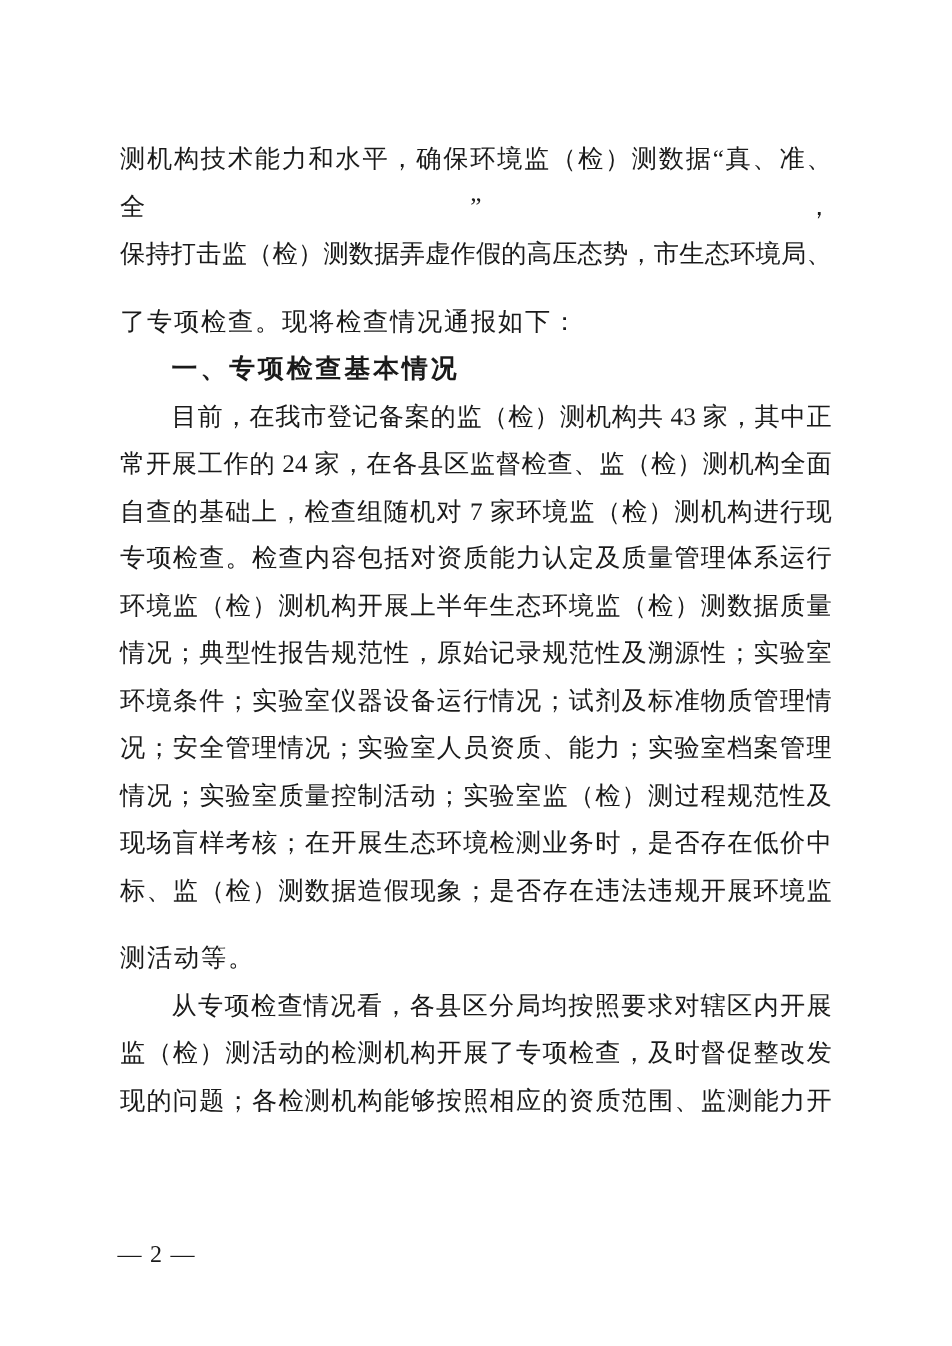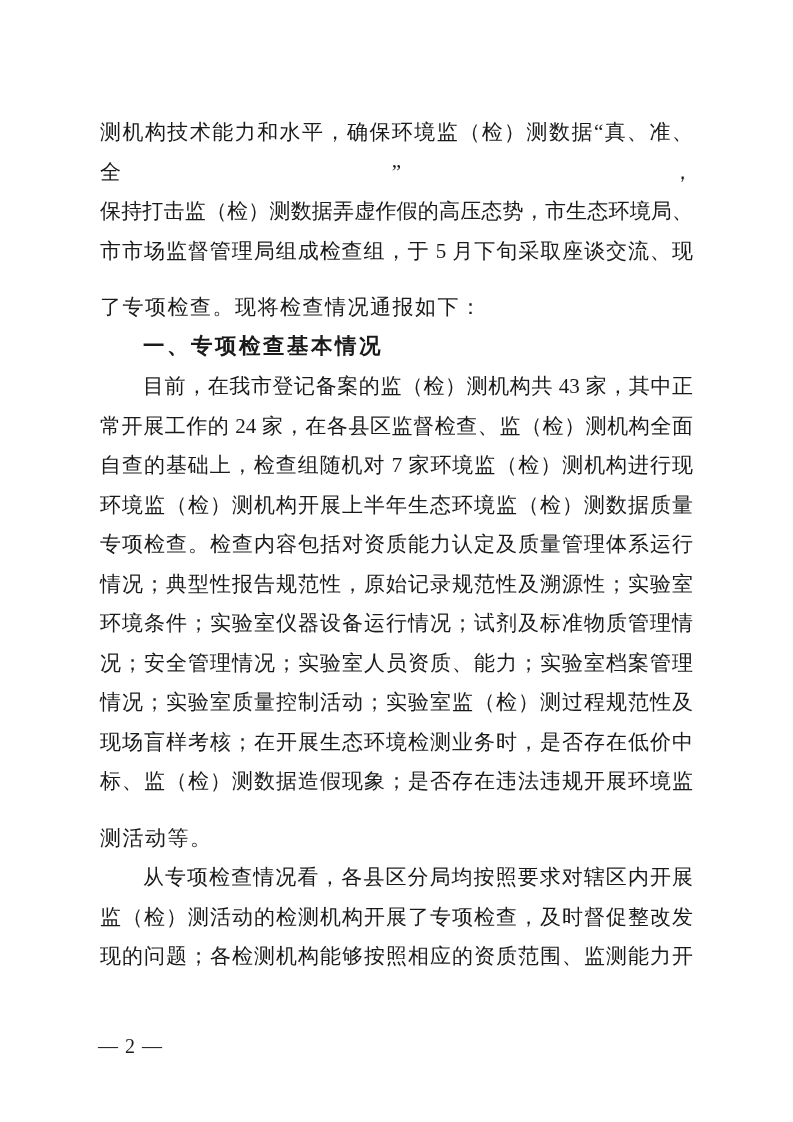--- a/index.html
+++ b/index.html
@@ -32,21 +32,21 @@
   .line.left-last {
     text-align: left;
     text-align-last: left;
     letter-spacing: 1.5px;
     margin-top: 17px;
   }
   .line.indent-first {
     text-indent: 43px;
   }
   .heading-line {
-    font-family: Liberation Mono, monospace;
+    font-family: Liberation Serif, serif;
     font-weight: bold;
     font-size: 21.5px;
     letter-spacing: 2.5px;
     text-align: left;
     text-align-last: left;
   }
   .page-number {
     position: absolute;
     left: 98px;
     top: 1034px;
@@ -57,32 +57,31 @@
   }
 </style>
 </head>
 <body>
 
 <div class="page">
   <div class="doc-body" id="doc-body">
       <div>
         <div class="line">测机构技术能力和水平，确保环境监（检）测数据“真、准、全”，</div>
         <div class="line">保持打击监（检）测数据弄虚作假的高压态势，市生态环境局、</div>
-        <div class="line">市市场监督管理局组成检查组，于 5 月下旬采取座谈交流、现</div>
         <div class="line left-last">了专项检查。现将检查情况通报如下：</div>
       </div>
       <div>
         <div class="line heading-line indent-first">一、专项检查基本情况</div>
       </div>
       <div>
         <div class="line indent-first">目前，在我市登记备案的监（检）测机构共 43 家，其中正</div>
         <div class="line">常开展工作的 24 家，在各县区监督检查、监（检）测机构全面</div>
         <div class="line">自查的基础上，检查组随机对 7 家环境监（检）测机构进行现</div>
+        <div class="line">专项检查。检查内容包括对资质能力认定及质量管理体系运行</div>
         <div class="line">环境监（检）测机构开展上半年生态环境监（检）测数据质量</div>
-        <div class="line">专项检查。检查内容包括对资质能力认定及质量管理体系运行</div>
         <div class="line">情况；典型性报告规范性，原始记录规范性及溯源性；实验室</div>
         <div class="line">环境条件；实验室仪器设备运行情况；试剂及标准物质管理情</div>
         <div class="line">况；安全管理情况；实验室人员资质、能力；实验室档案管理</div>
         <div class="line">情况；实验室质量控制活动；实验室监（检）测过程规范性及</div>
         <div class="line">现场盲样考核；在开展生态环境检测业务时，是否存在低价中</div>
         <div class="line">标、监（检）测数据造假现象；是否存在违法违规开展环境监</div>
         <div class="line left-last">测活动等。</div>
       </div>
       <div>
         <div class="line indent-first">从专项检查情况看，各县区分局均按照要求对辖区内开展</div>

